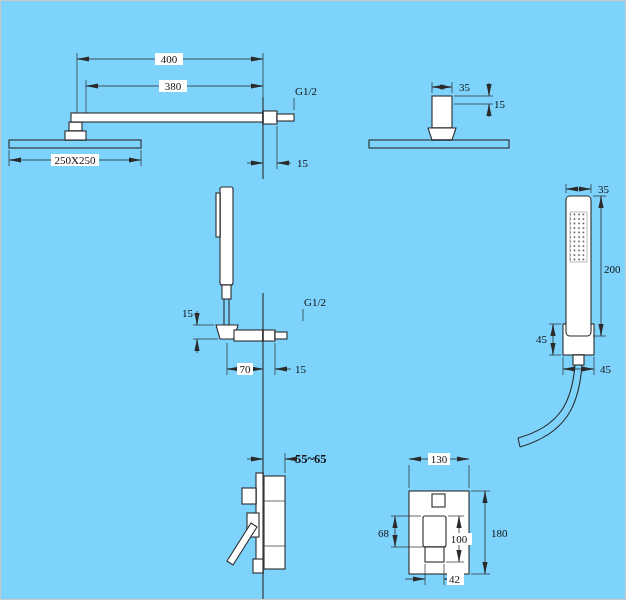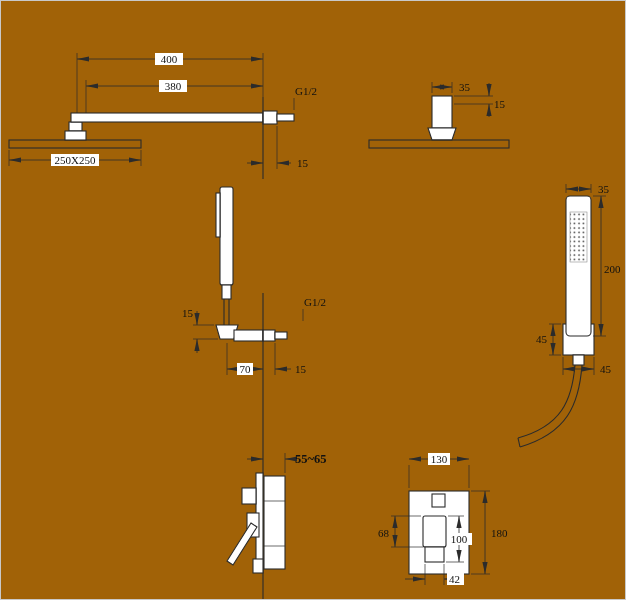--- a/index.html
+++ b/index.html
@@ -1,17 +1,17 @@
 <!DOCTYPE html>
 <html><head>
 <meta charset="utf-8">
 <style>
   html,body{margin:0;padding:0;background:#f4f4f4;}
   .canvas{
-    width:626px;height:600px;background:#a16207;position:relative;
+    width:626px;height:600px;background:#7dd3fc;position:relative;
     border:1px solid #c9c9c9;box-sizing:border-box;overflow:hidden;
     font-family:"Liberation Serif", serif;
   }
   svg{display:block}
   .obj{stroke:#2b2b2b;stroke-width:1.1;fill:none}
   .objf{stroke:#2b2b2b;stroke-width:1.1;fill:#ffffff}
   .thin{stroke:#2b2b2b;stroke-width:0.7;fill:none}
   .dim{stroke:#2b2b2b;stroke-width:0.8;fill:none}
   .dimtxt{font-family:"Liberation Serif", serif;font-size:11px;fill:#111;}
   .dimtxt-bold{font-family:"Liberation Serif", serif;font-size:12.5px;font-weight:bold;fill:#111;}

